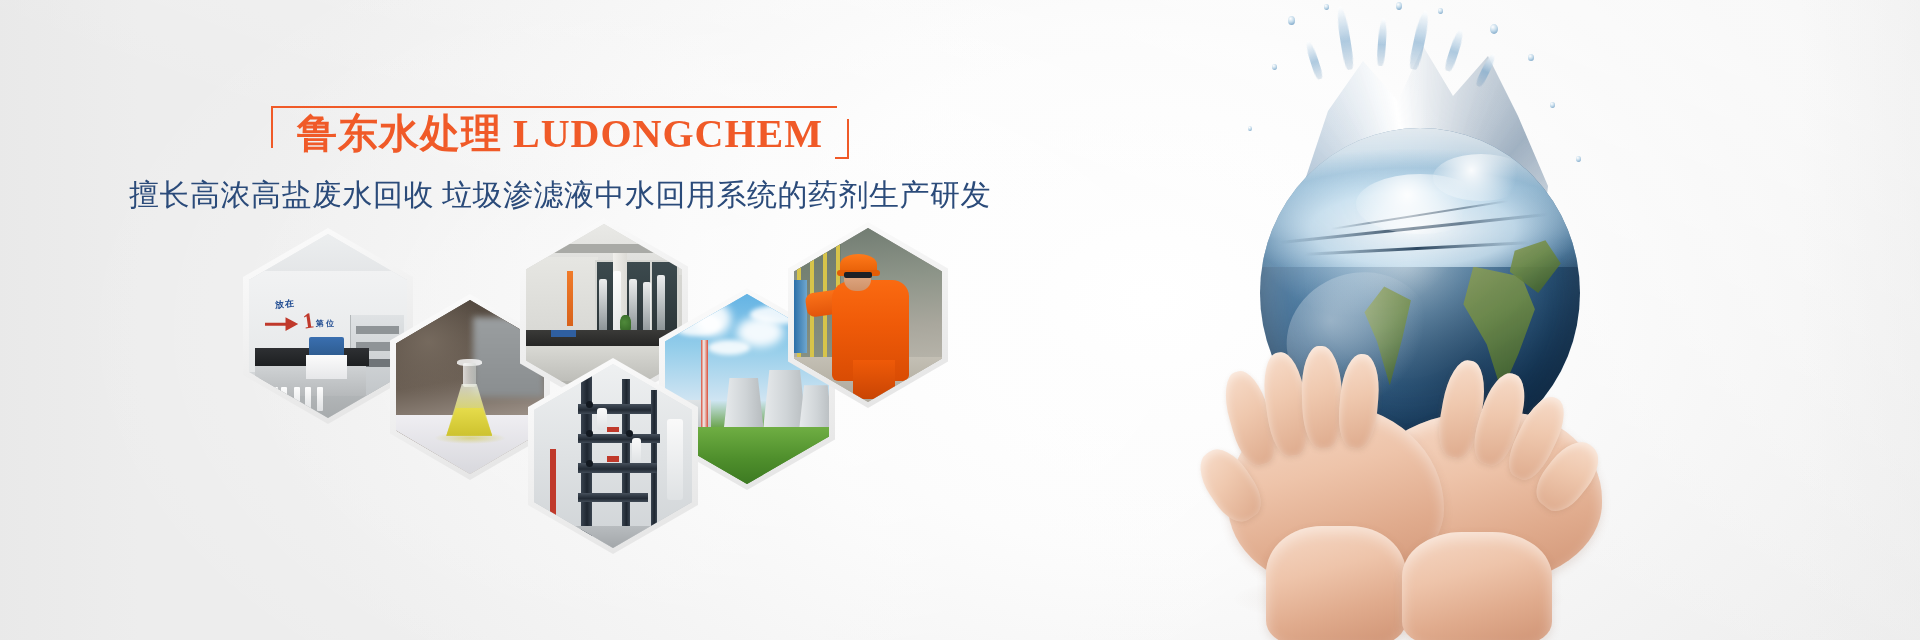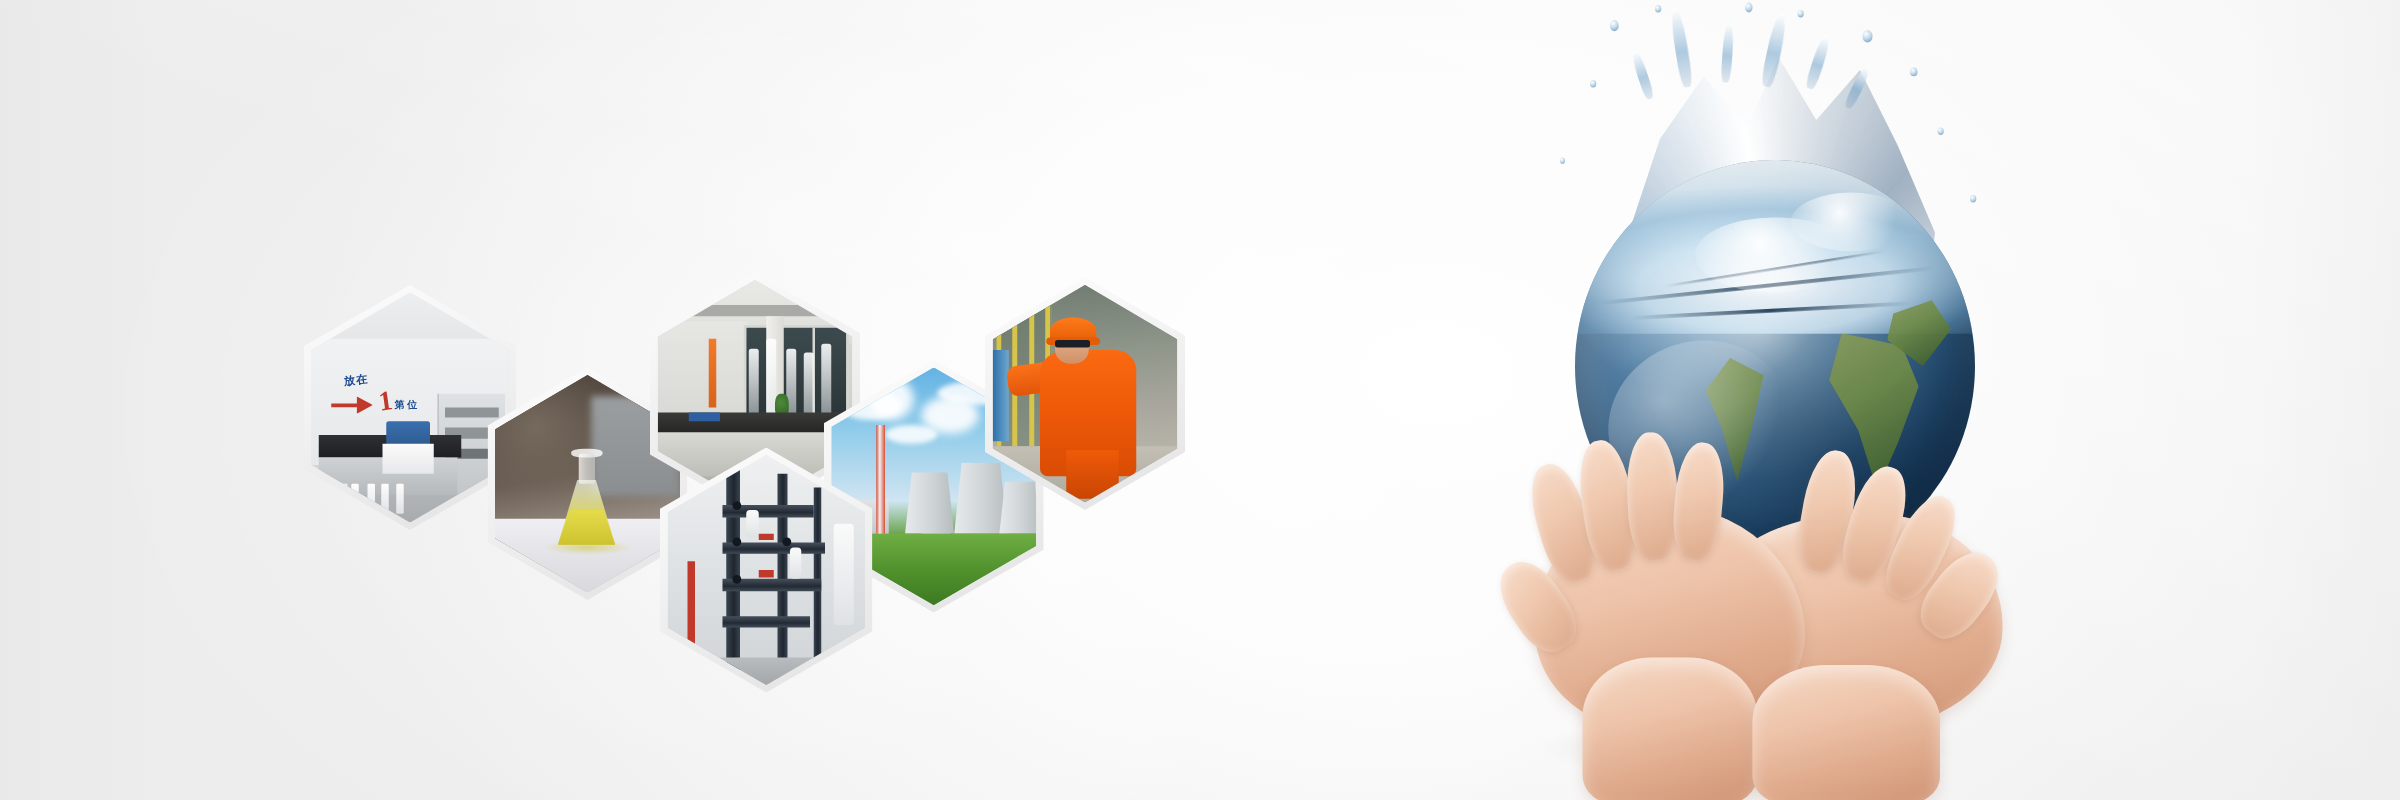--- a/index.html
+++ b/index.html
@@ -478,20 +478,29 @@
         <div class="body"></div>
         <div class="leg"></div>
         <div class="head"></div>
         <div class="helmet"></div>
         <div class="helmet-brim"></div>
         <div class="goggles"></div>
       </div>
     </div>
   </div>
 
+  <div id="text-block">
+    <div id="title-wrap">
+      <span id="bracket-left"></span>
+      <span id="bracket-right"></span>
+      <span id="title-rule"></span>
+      <div id="title">鲁东水处理 LUDONGCHEM</div>
+    </div>
+    <div id="subtitle">擅长高浓高盐废水回收  垃圾渗滤液中水回用系统的药剂生产研发</div>
+  </div>
 
   <div id="globe-scene">
 
     <div id="splash">
       <div class="splash-crown"></div>
 
       <div class="spike" style="left:112px;top:0px;width:10px;height:64px;transform:rotate(-9deg)"></div>
       <div class="spike" style="left:150px;top:12px;width:8px;height:48px;transform:rotate(4deg)"></div>
       <div class="spike" style="left:186px;top:4px;width:11px;height:60px;transform:rotate(12deg)"></div>
       <div class="spike" style="left:222px;top:22px;width:9px;height:44px;transform:rotate(18deg)"></div>

